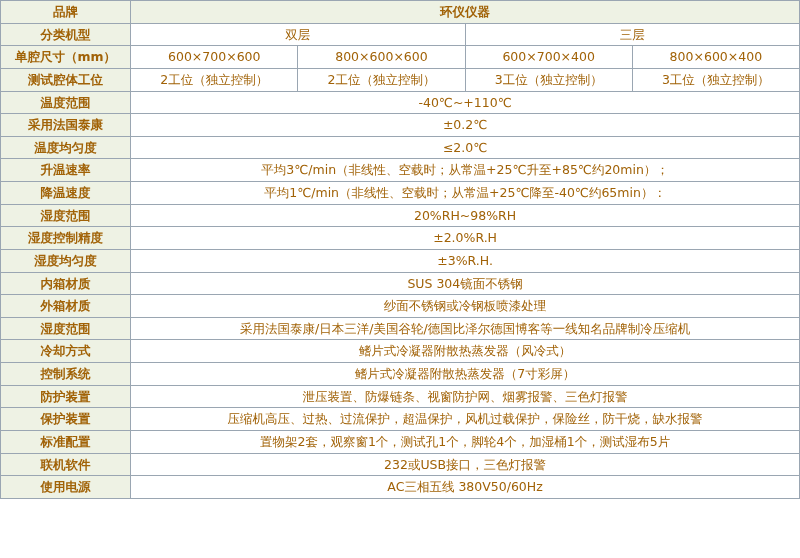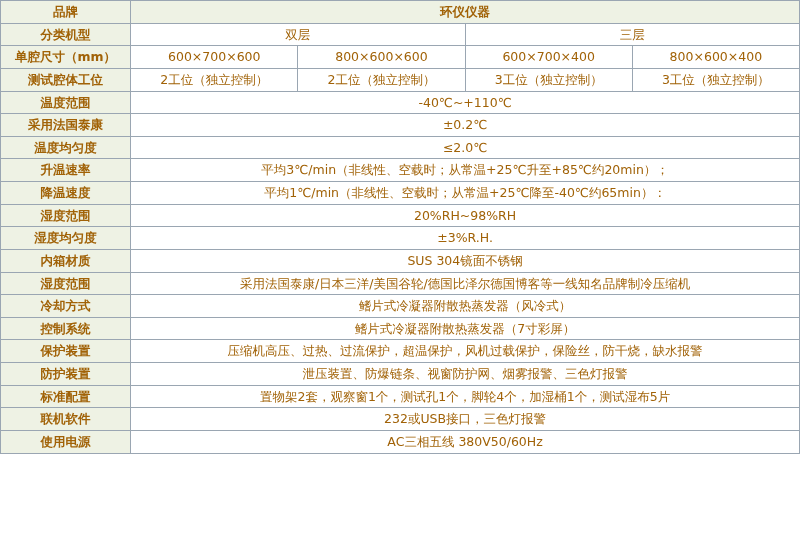--- a/index.html
+++ b/index.html
@@ -109,46 +109,54 @@
       </tr>
       <tr>
         <td class="label">降温速度</td>
         <td class="value wide" colspan="4">平均1℃/min（非线性、空载时；从常温+25℃降至-40℃约65min）：</td>
       </tr>
       <tr>
         <td class="label">湿度范围</td>
         <td class="value wide" colspan="4">20%RH~98%RH</td>
       </tr>
       <tr>
+        <td class="label">湿度控制精度</td>
+        <td class="value wide" colspan="4">±2.0%R.H</td>
+      </tr>
+      <tr>
         <td class="label">湿度均匀度</td>
         <td class="value wide" colspan="4">±3%R.H.</td>
       </tr>
       <tr>
         <td class="label">内箱材质</td>
         <td class="value wide" colspan="4">SUS 304镜面不锈钢</td>
+      </tr>
+      <tr>
+        <td class="label">外箱材质</td>
+        <td class="value wide" colspan="4">纱面不锈钢或冷钢板喷漆处理</td>
       </tr>
       <tr>
         <td class="label">湿度范围</td>
         <td class="small wide" colspan="4">采用法国泰康/日本三洋/美国谷轮/德国比泽尔德国博客等一线知名品牌制冷压缩机</td>
       </tr>
       <tr>
         <td class="label">冷却方式</td>
         <td class="value wide" colspan="4">鳍片式冷凝器附散热蒸发器（风冷式）</td>
       </tr>
       <tr>
         <td class="label">控制系统</td>
         <td class="value wide" colspan="4">鳍片式冷凝器附散热蒸发器（7寸彩屏）</td>
       </tr>
       <tr>
+        <td class="label">防护装置</td>
+        <td class="value wide" colspan="4">泄压装置、防爆链条、视窗防护网、烟雾报警、三色灯报警</td>
+      </tr>
+      <tr>
         <td class="label">保护装置</td>
         <td class="small wide" colspan="4">压缩机高压、过热、过流保护，超温保护，风机过载保护，保险丝，防干烧，缺水报警</td>
-      </tr>
-      <tr>
-        <td class="label">防护装置</td>
-        <td class="value wide" colspan="4">泄压装置、防爆链条、视窗防护网、烟雾报警、三色灯报警</td>
       </tr>
       <tr>
         <td class="label">标准配置</td>
         <td class="small wide" colspan="4">置物架2套，观察窗1个，测试孔1个，脚轮4个，加湿桶1个，测试湿布5片</td>
       </tr>
       <tr>
         <td class="label">联机软件</td>
         <td class="value wide" colspan="4">232或USB接口，三色灯报警</td>
       </tr>
       <tr>

